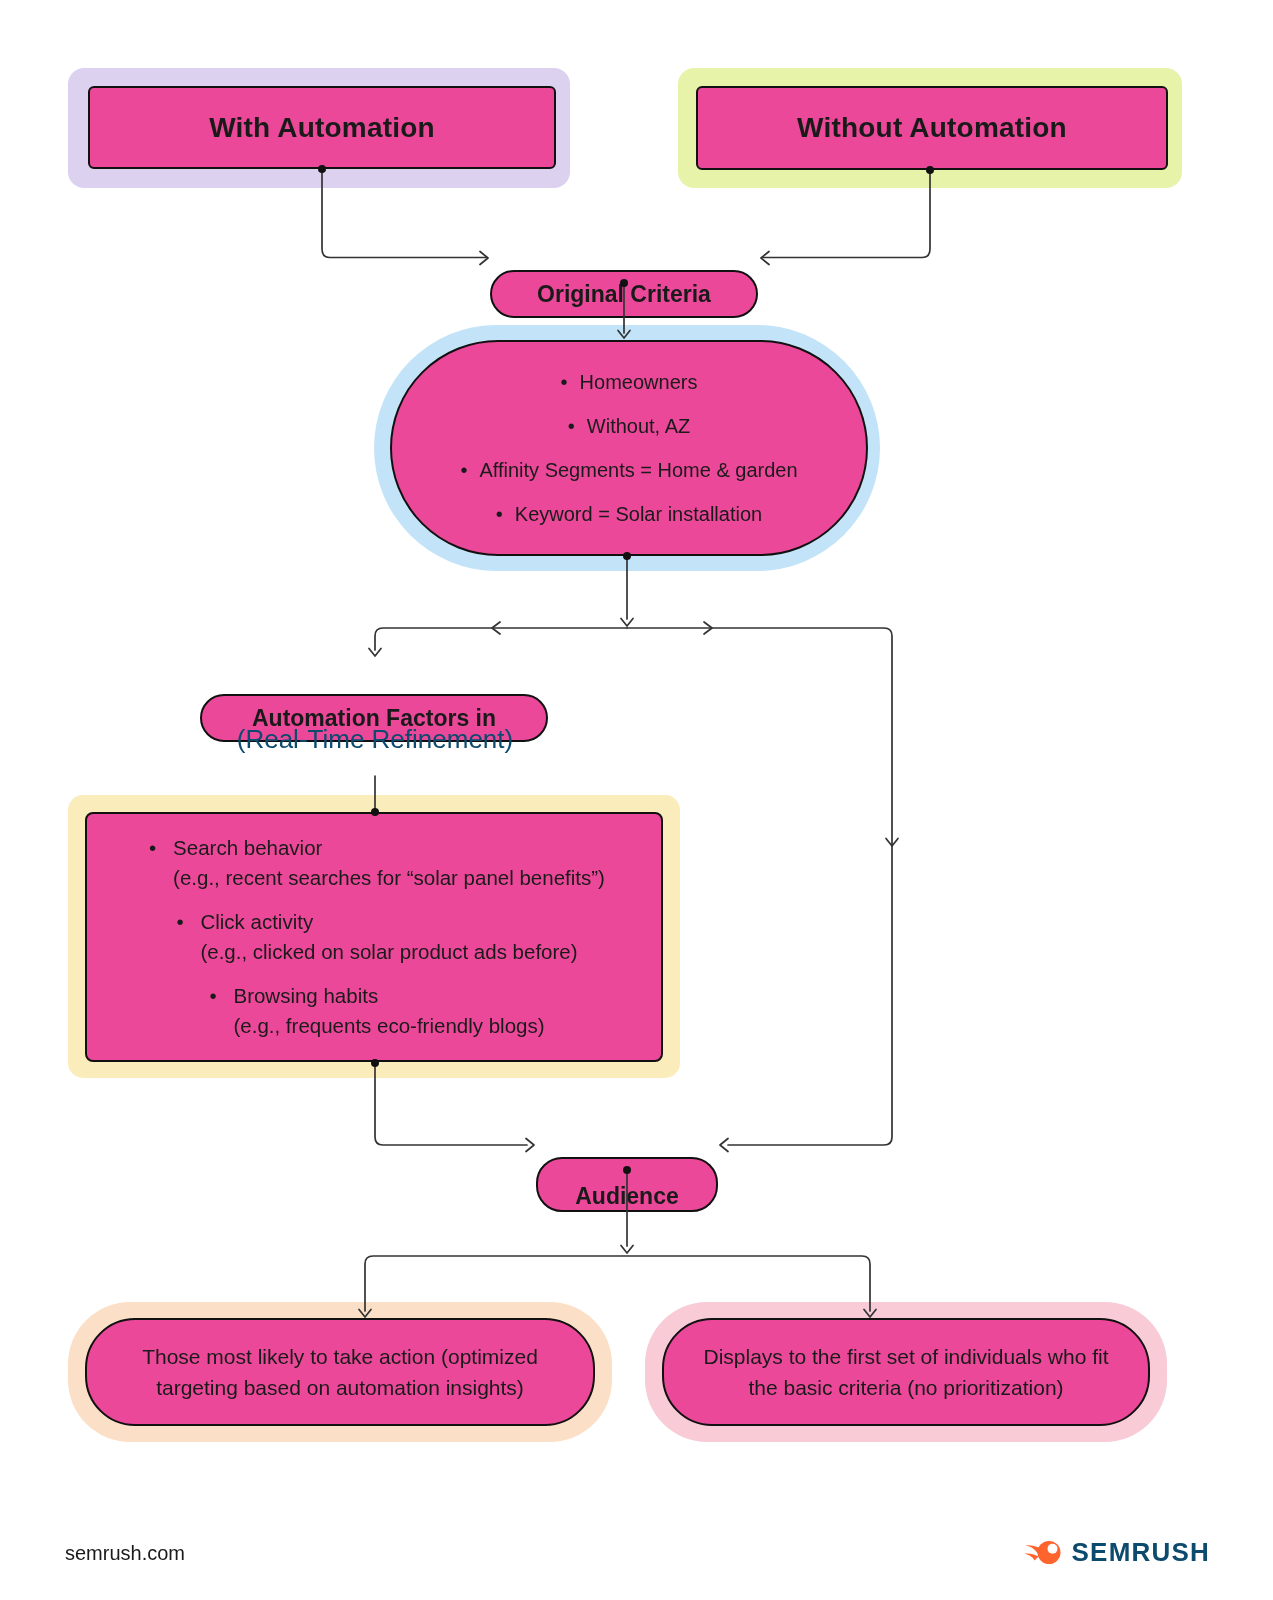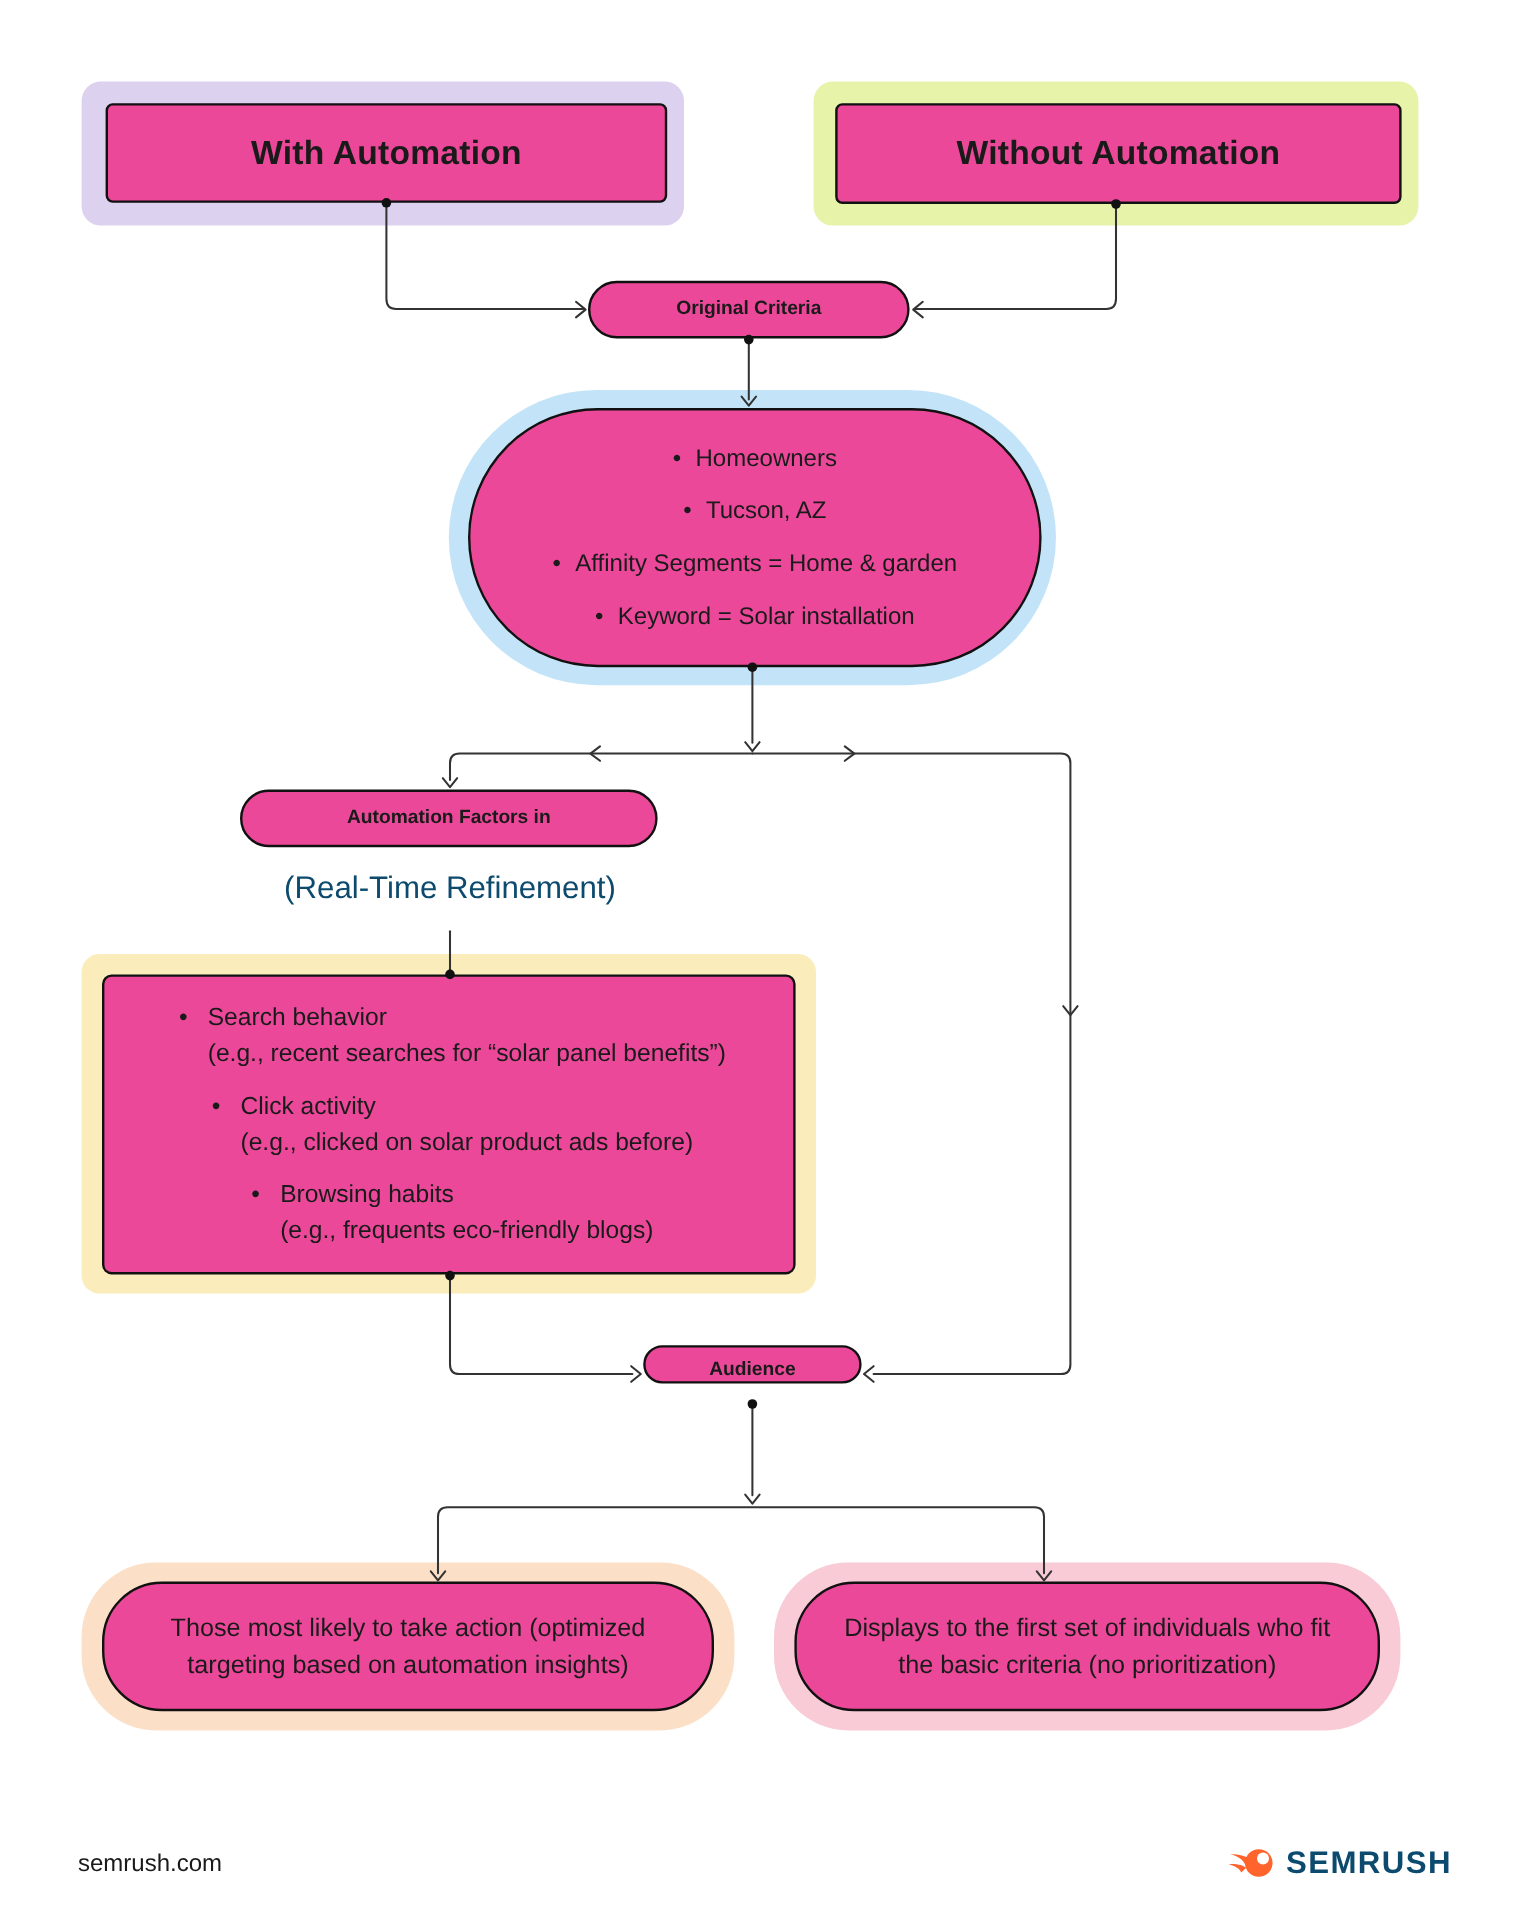--- a/index.html
+++ b/index.html
@@ -13,24 +13,24 @@
     display:flex;align-items:center;justify-content:center;text-align:center;
     box-sizing:border-box;
   }
   
   .glow-purple{left:68px;top:68px;width:502px;height:120px;border-radius:16px;background:#DCD2F0;}
   .glow-lime{left:678px;top:68px;width:504px;height:120px;border-radius:16px;background:#E6F3A9;}
   .hdr{font-size:28px;font-weight:600;letter-spacing:.2px;border-radius:6px;}
   .hdr-with{left:88px;top:86px;width:468px;height:83px;}
   .hdr-without{left:696px;top:86px;width:472px;height:84px;justify-content:center;}
   
-  .pill{border-radius:26px;font-size:16px;font-weight:600;}
+  .pill{border-radius:26px;font-size:23px;font-weight:600;margin-top:36px;}
   .pill-criteria{left:490px;top:234px;width:268px;height:48px;}
   .pill-factors{left:200px;top:658px;width:348px;height:48px;}
-  .pill-audience{left:536px;top:1121px;width:182px;height:32px;align-items:flex-end;}
+  .pill-audience{left:536px;top:1121px;width:182px;height:55px;align-items:flex-end;}
   
   .glow-blue{left:374px;top:325px;width:506px;height:246px;border-radius:123px;background:#C3E4F8;}
   .stadium{
     left:390px;top:340px;width:478px;height:216px;border-radius:108px;
     flex-direction:column;gap:20px;font-size:20px;
   }
   .b-row{display:flex;align-items:baseline;line-height:24px;}
   .b-row::before{content:"•";margin-right:12px;font-size:20px;}
   
   .note{
@@ -81,21 +81,21 @@
     <div class="node pill pill-criteria">
       <span>Original Criteria</span>
     </div>
 
     <div class="glow glow-blue"></div>
     <div class="node stadium">
       <div class="b-row">
           <span>Homeowners</span>
         </div>
       <div class="b-row">
-          <span>Tucson, AZ</span>
+          <span>Without, AZ</span>
         </div>
       <div class="b-row">
           <span>Affinity Segments = Home &amp; garden</span>
         </div>
       <div class="b-row">
           <span>Keyword = Solar installation</span>
         </div>
     </div>
 
     <div class="node pill pill-factors">

